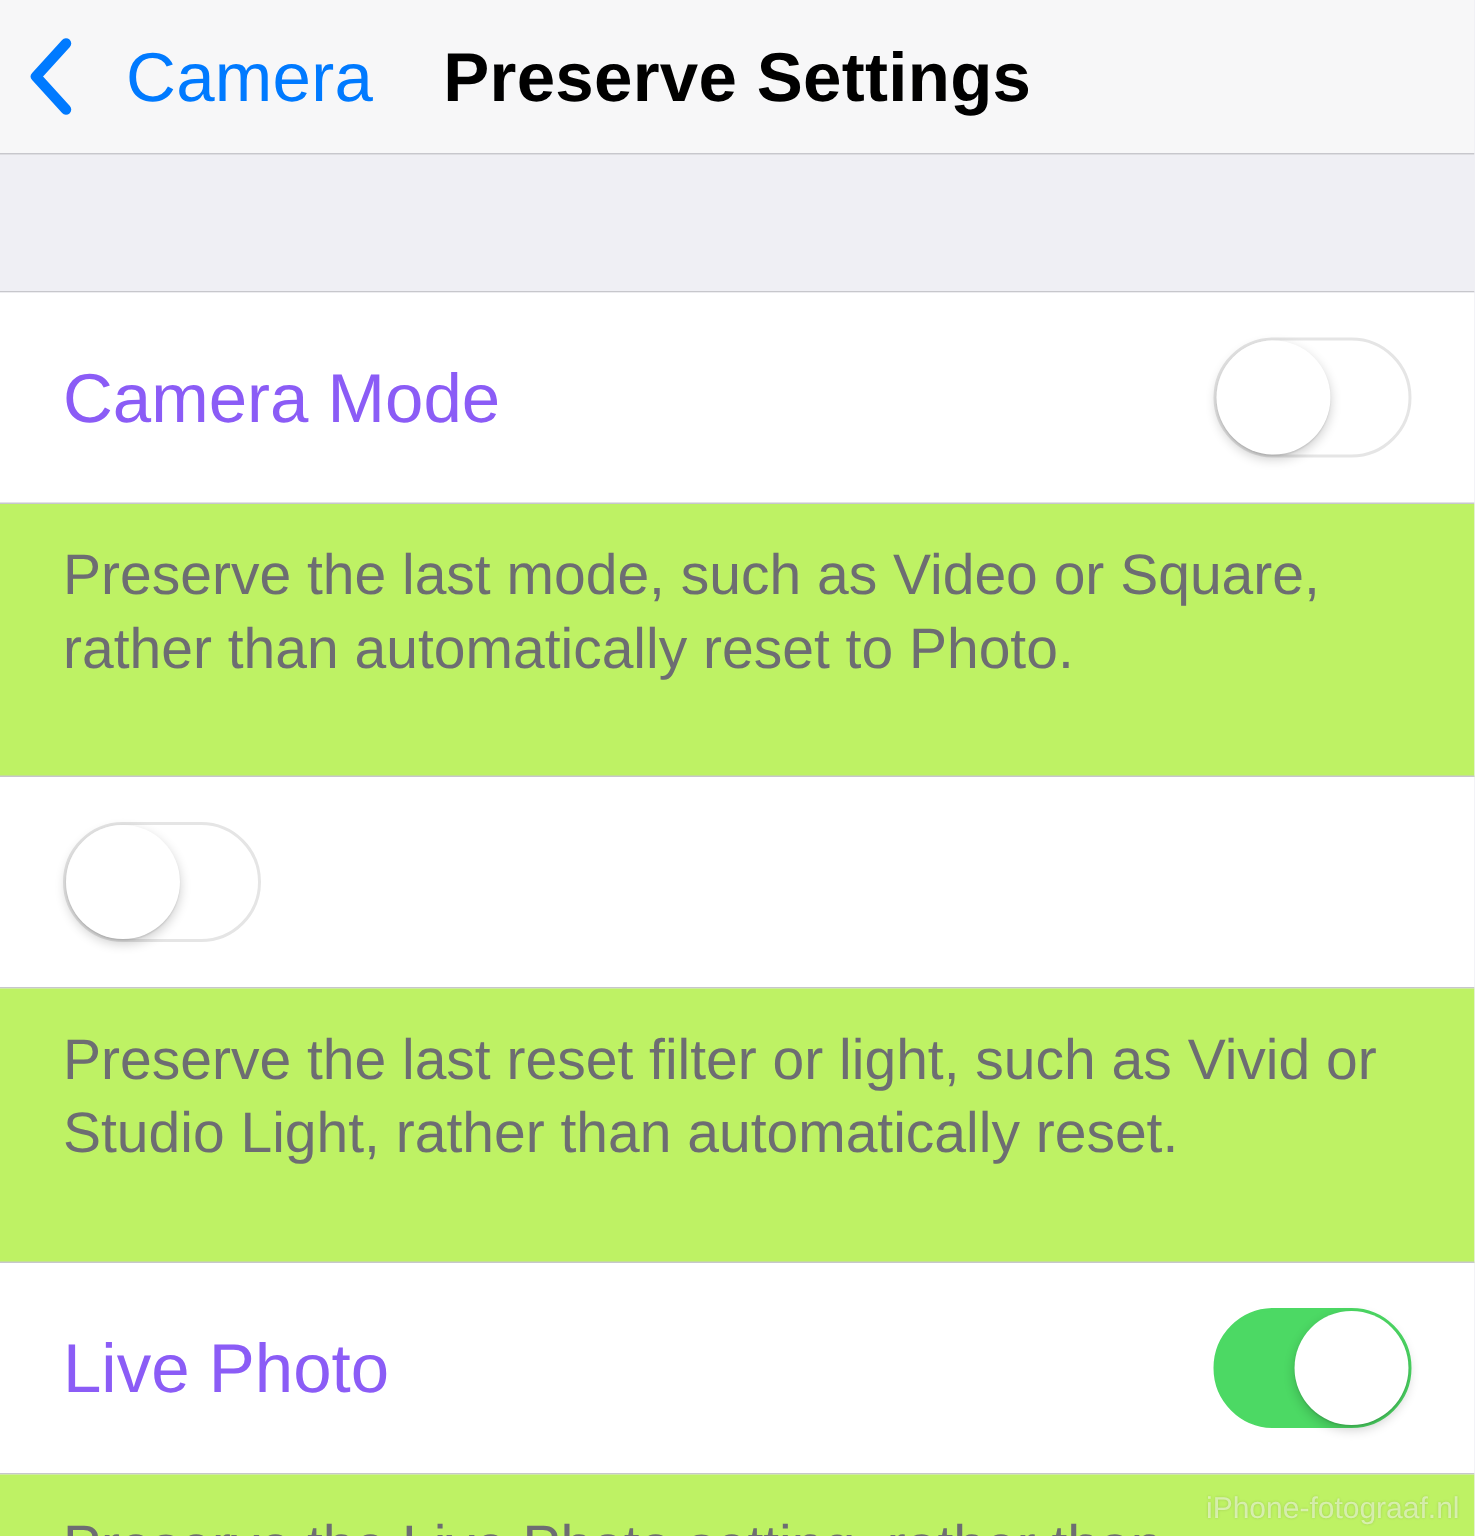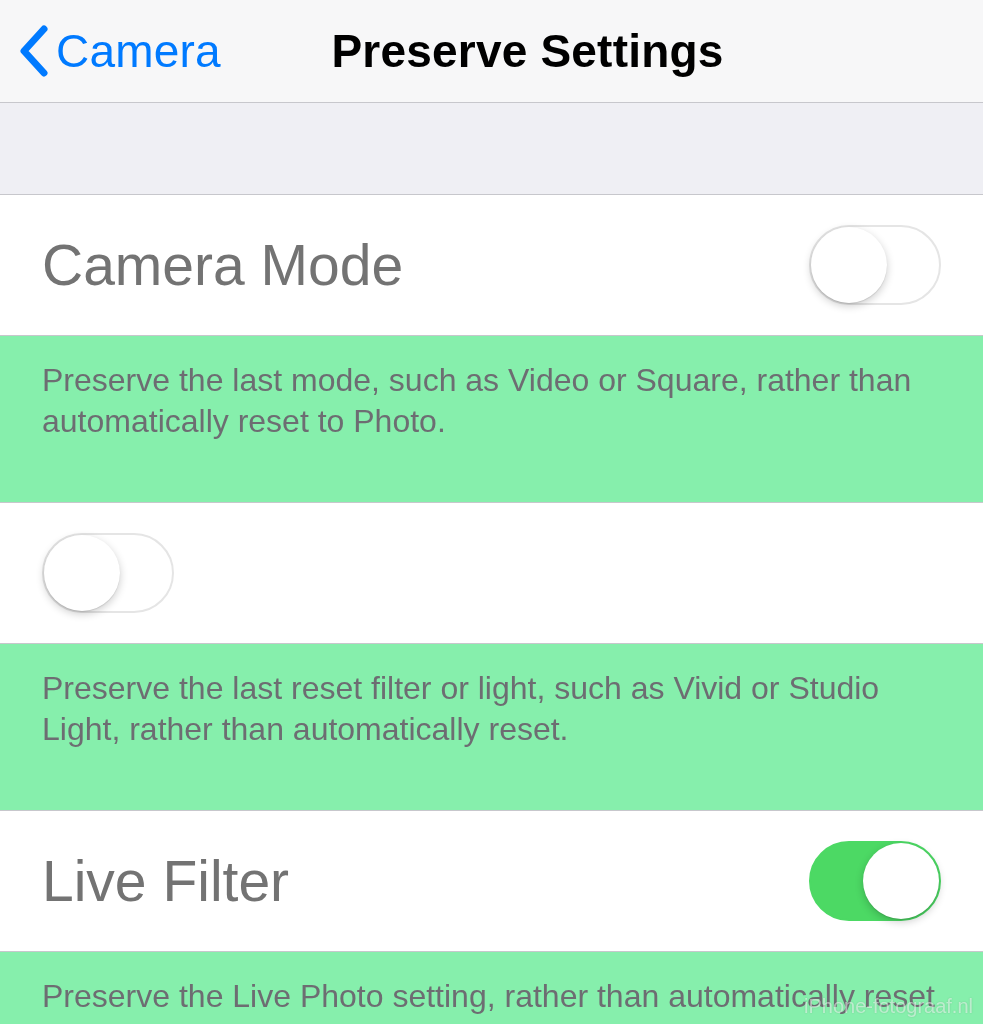--- a/index.html
+++ b/index.html
@@ -21,60 +21,60 @@
     align-items: center;
   }
   .back-button {
     display: flex;
     align-items: center;
     position: absolute;
     left: 18px;
     top: 0;
     bottom: 0;
     cursor: pointer;
+    gap: 28px;
   }
   .back-chevron svg { display: block; }
   .back-label {
     font-size: 46px;
     font-weight: 400;
     color: #007aff;
     margin-left: 8px;
     letter-spacing: 0.2px;
   }
   .nav-title {
     position: absolute;
     left: 50%;
     transform: translateX(-50%);
     font-size: 46px;
     font-weight: 600;
     color: #000;
     letter-spacing: 0.2px;
-    margin-left: 36px;
   }
 
   
   .spacer {
     height: 92px;
     background: #efeff4;
     border-bottom: 1px solid #c7c7cc;
   }
 
   
   .setting-row {
     background: #fff;
     padding: 30px 42px;
     display: flex;
     align-items: center;
     justify-content: space-between;
     border-bottom: 1px solid #c7c7cc;
   }
   .setting-label {
-    font-size: 57px;
+    font-size: 46px;
     font-weight: 400;
-    color: #737373;
+    color: #8b5cf6;
   }
 
   
   .switch {
     position: relative;
     width: 132px;
     height: 80px;
     border-radius: 40px;
     background: #fff;
     border: 2px solid #e5e5e5;
@@ -95,23 +95,23 @@
     background: #4cd964;
     border-color: #4cd964;
   }
   .switch.on .switch-knob {
     left: auto;
     right: 0;
   }
 
   
   .setting-desc {
-    background: #86efac;
+    background: #bef264;
     padding: 24px 42px 60px 42px;
-    font-size: 32px;
+    font-size: 38px;
     line-height: 1.28;
     color: #6d6d72;
     border-bottom: 1px solid #c7c7cc;
   }
   .setting-desc.last {
     border-bottom: none;
     padding-bottom: 24px;
   }
 
   .watermark {
@@ -150,20 +150,20 @@
 <div class="setting-desc">Preserve the last mode, such as Video or Square, rather than automatically reset to Photo.</div>
 
 <div class="setting-row">
   <div class="switch">
     <div class="switch-knob"></div>
   </div>
 </div>
 <div class="setting-desc">Preserve the last reset filter or light, such as Vivid or Studio Light, rather than automatically reset.</div>
 
 <div class="setting-row">
-  <span class="setting-label">Live Filter</span>
+  <span class="setting-label">Live Photo</span>
   <div class="switch on">
     <div class="switch-knob"></div>
   </div>
 </div>
 <div class="setting-desc last">Preserve the Live Photo setting, rather than automatically reset to Live Photo turned on.</div>
 
 <div class="watermark">iPhone-fotograaf.nl</div>
 
 </body></html>

